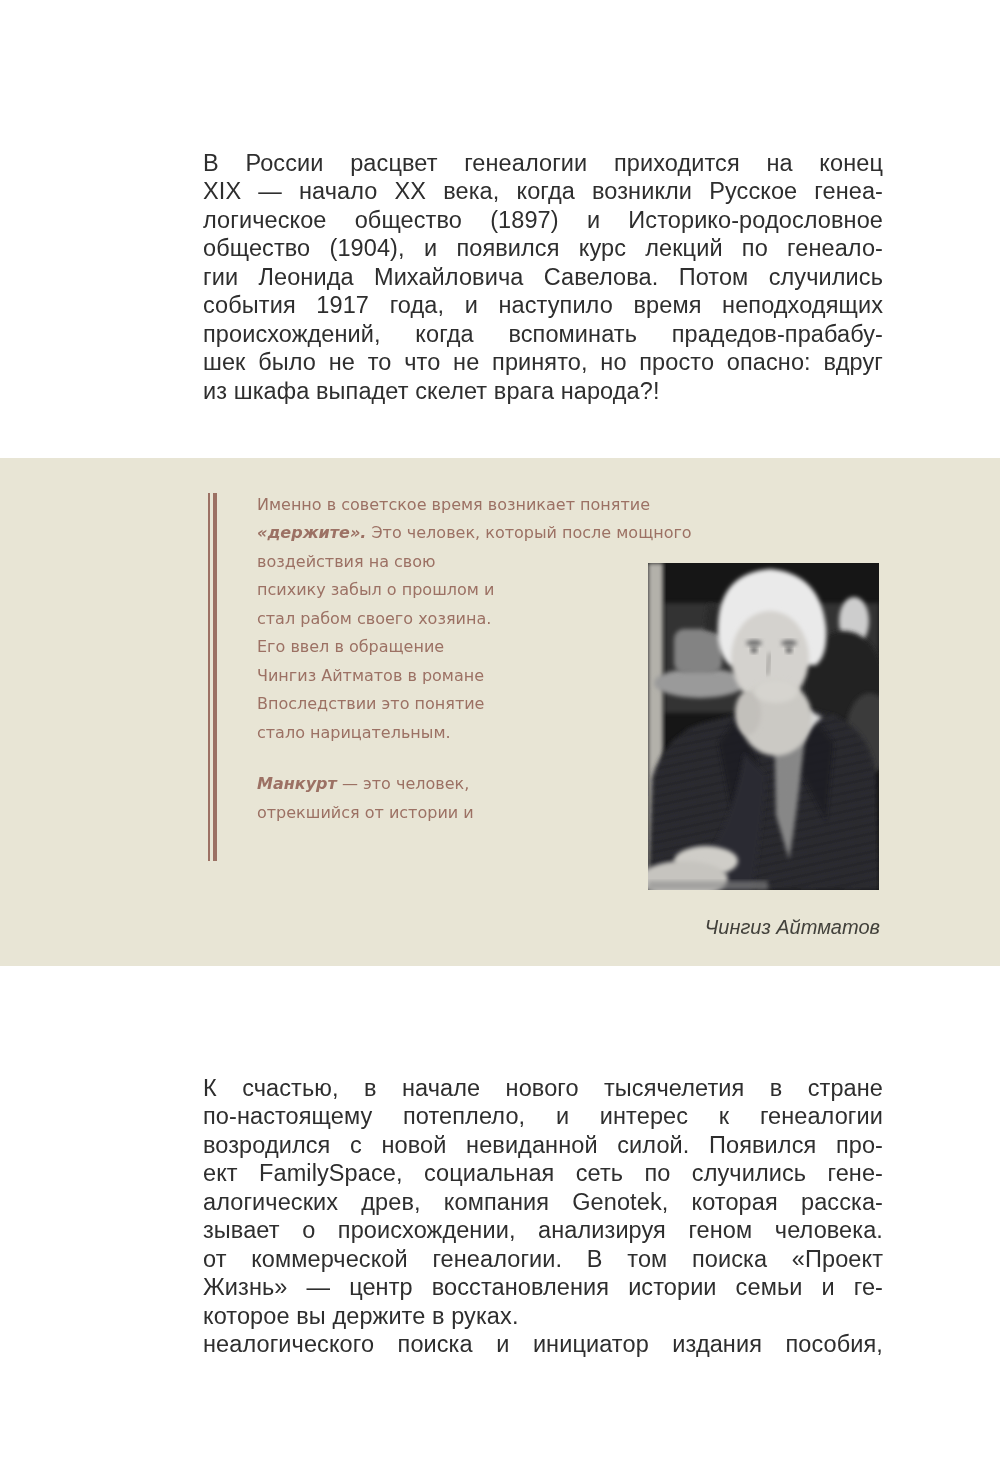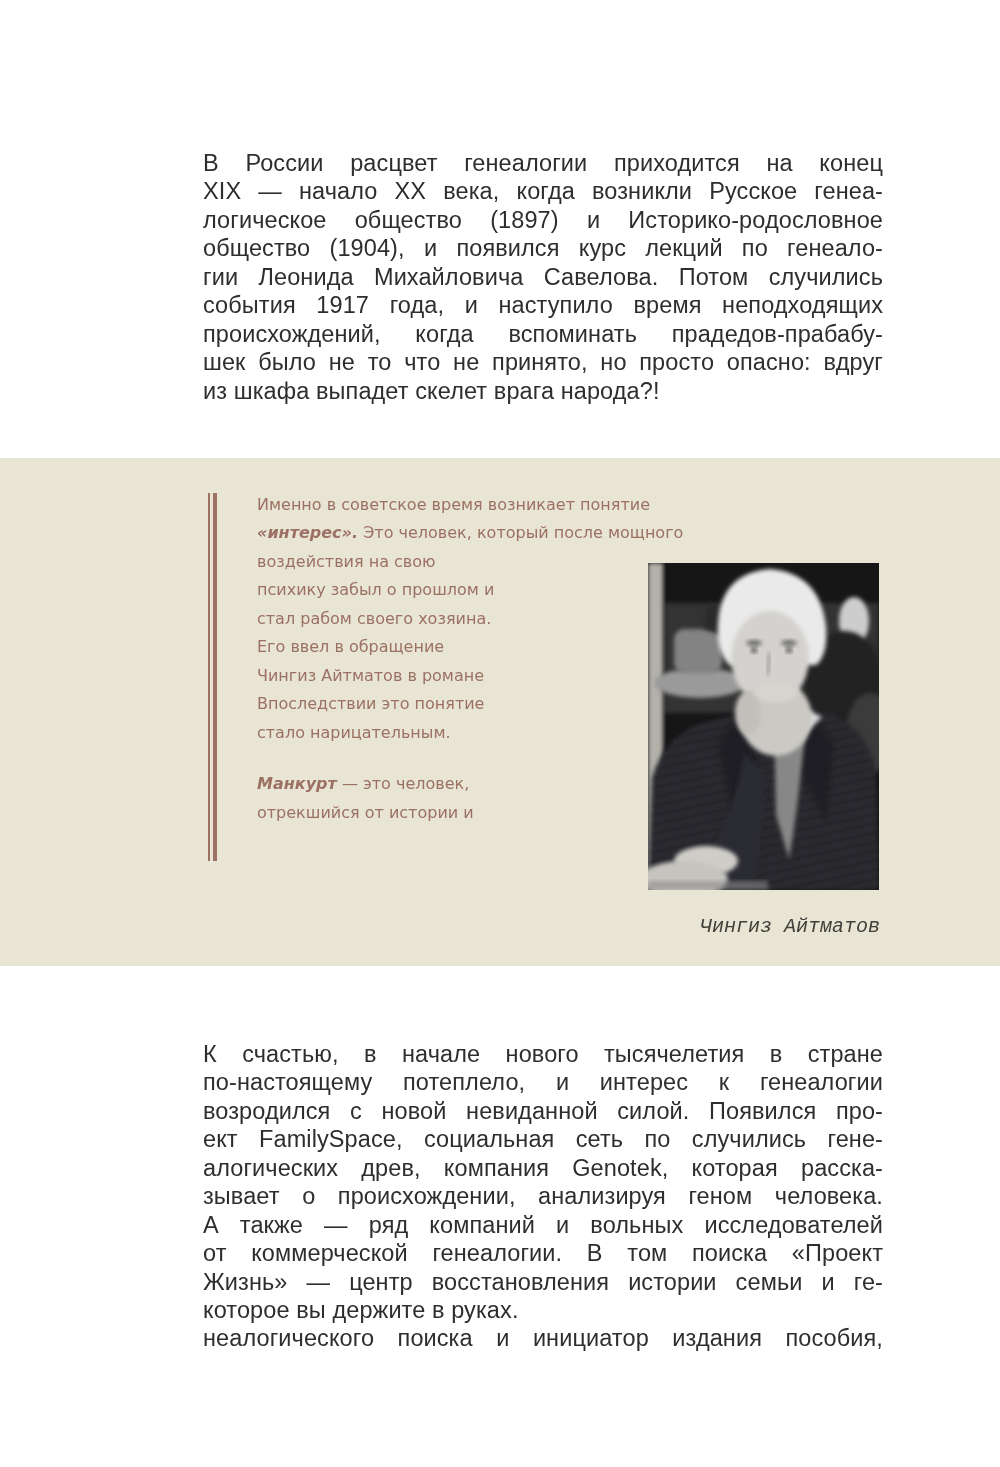--- a/index.html
+++ b/index.html
@@ -25,21 +25,21 @@
   .para {
     position: absolute;
     left: 203px;
     width: 680px;
     font-size: 23.5px;
     line-height: 28.45px;
     color: var(--body-text);
     letter-spacing: 0.1px;
   }
   .para-top { top: 149px; }
-  .para-bottom { top: 1040px; }
+  .para-bottom { top: 1074px; }
   .para .line { text-align: justify; text-align-last: justify; height: 28.45px; overflow: hidden; }
   .para .line.last { text-align-last: left; }
 
   
   .callout {
     position: absolute;
     left: 0; top: 458px;
     width: 1000px; height: 508px;
     background: var(--callout-bg);
   }
@@ -72,21 +72,21 @@
     overflow: hidden;
     background: #181818;
   }
   .photo svg { display: block; width: 231px; height: 327px; }
 
   .photo-caption {
     position: absolute;
     left: 580px; top: 456px;
     width: 300px;
     text-align: right;
-    font-family: Liberation Mono, monospace;
+    font-family: Liberation Sans, sans-serif;
     font-style: italic;
     font-size: 20px;
     line-height: 26px;
     color: var(--caption-text);
   }
 </style>
 </head>
 <body>
 
 <div class="page">
@@ -102,21 +102,21 @@
       <div class="line"><span>шек было не то что не принято, но просто опасно: вдруг</span></div>
       <div class="line last"><span>из шкафа выпадет скелет врага народа?!</span></div>
     </div>
 
   <section class="callout">
     <div class="callout-bar"></div>
 
     <div class="callout-text">
       <div class="callout-quote">
           <div class="line"><span>Именно в советское время возникает понятие</span></div>
-          <div class="line"><span class="em">«интерес».</span><span> Это человек, который после мощного</span></div>
+          <div class="line"><span class="em">«держите».</span><span> Это человек, который после мощного</span></div>
           <div class="line"><span>воздействия на свою</span></div>
           <div class="line"><span>психику забыл о прошлом и</span></div>
           <div class="line"><span>стал рабом своего хозяина.</span></div>
           <div class="line"><span>Его ввел в обращение</span></div>
           <div class="line"><span>Чингиз Айтматов в романе</span></div>
           <div class="line"><span>Впоследствии это понятие</span></div>
           <div class="line last"><span>стало нарицательным.</span></div>
         </div>
       <div class="callout-def">
           <div class="line"><span class="em">Манкурт</span><span> — это человек,</span></div>
@@ -187,20 +187,19 @@
     <figcaption class="photo-caption">Чингиз Айтматов</figcaption>
   </section>
 
   <div class="para para-bottom">
       <div class="line"><span>К счастью, в начале нового тысячелетия в стране</span></div>
       <div class="line"><span>по-настоящему потеплело, и интерес к генеалогии</span></div>
       <div class="line"><span>возродился с новой невиданной силой. Появился про-</span></div>
       <div class="line"><span>ект FamilySpace, социальная сеть по случились гене-</span></div>
       <div class="line"><span>алогических древ, компания Genotek, которая расска-</span></div>
       <div class="line"><span>зывает о происхождении, анализируя геном человека.</span></div>
-      <div class="line"><span>А также — ряд компаний и вольных исследователей</span></div>
       <div class="line"><span>от коммерческой генеалогии. В том поиска «Проект</span></div>
       <div class="line"><span>Жизнь» — центр восстановления истории семьи и ге-</span></div>
       <div class="line last"><span>которое вы держите в руках.</span></div>
       <div class="line"><span>неалогического поиска и инициатор издания пособия,</span></div>
     </div>
 
 </div>
 
 </body></html>

